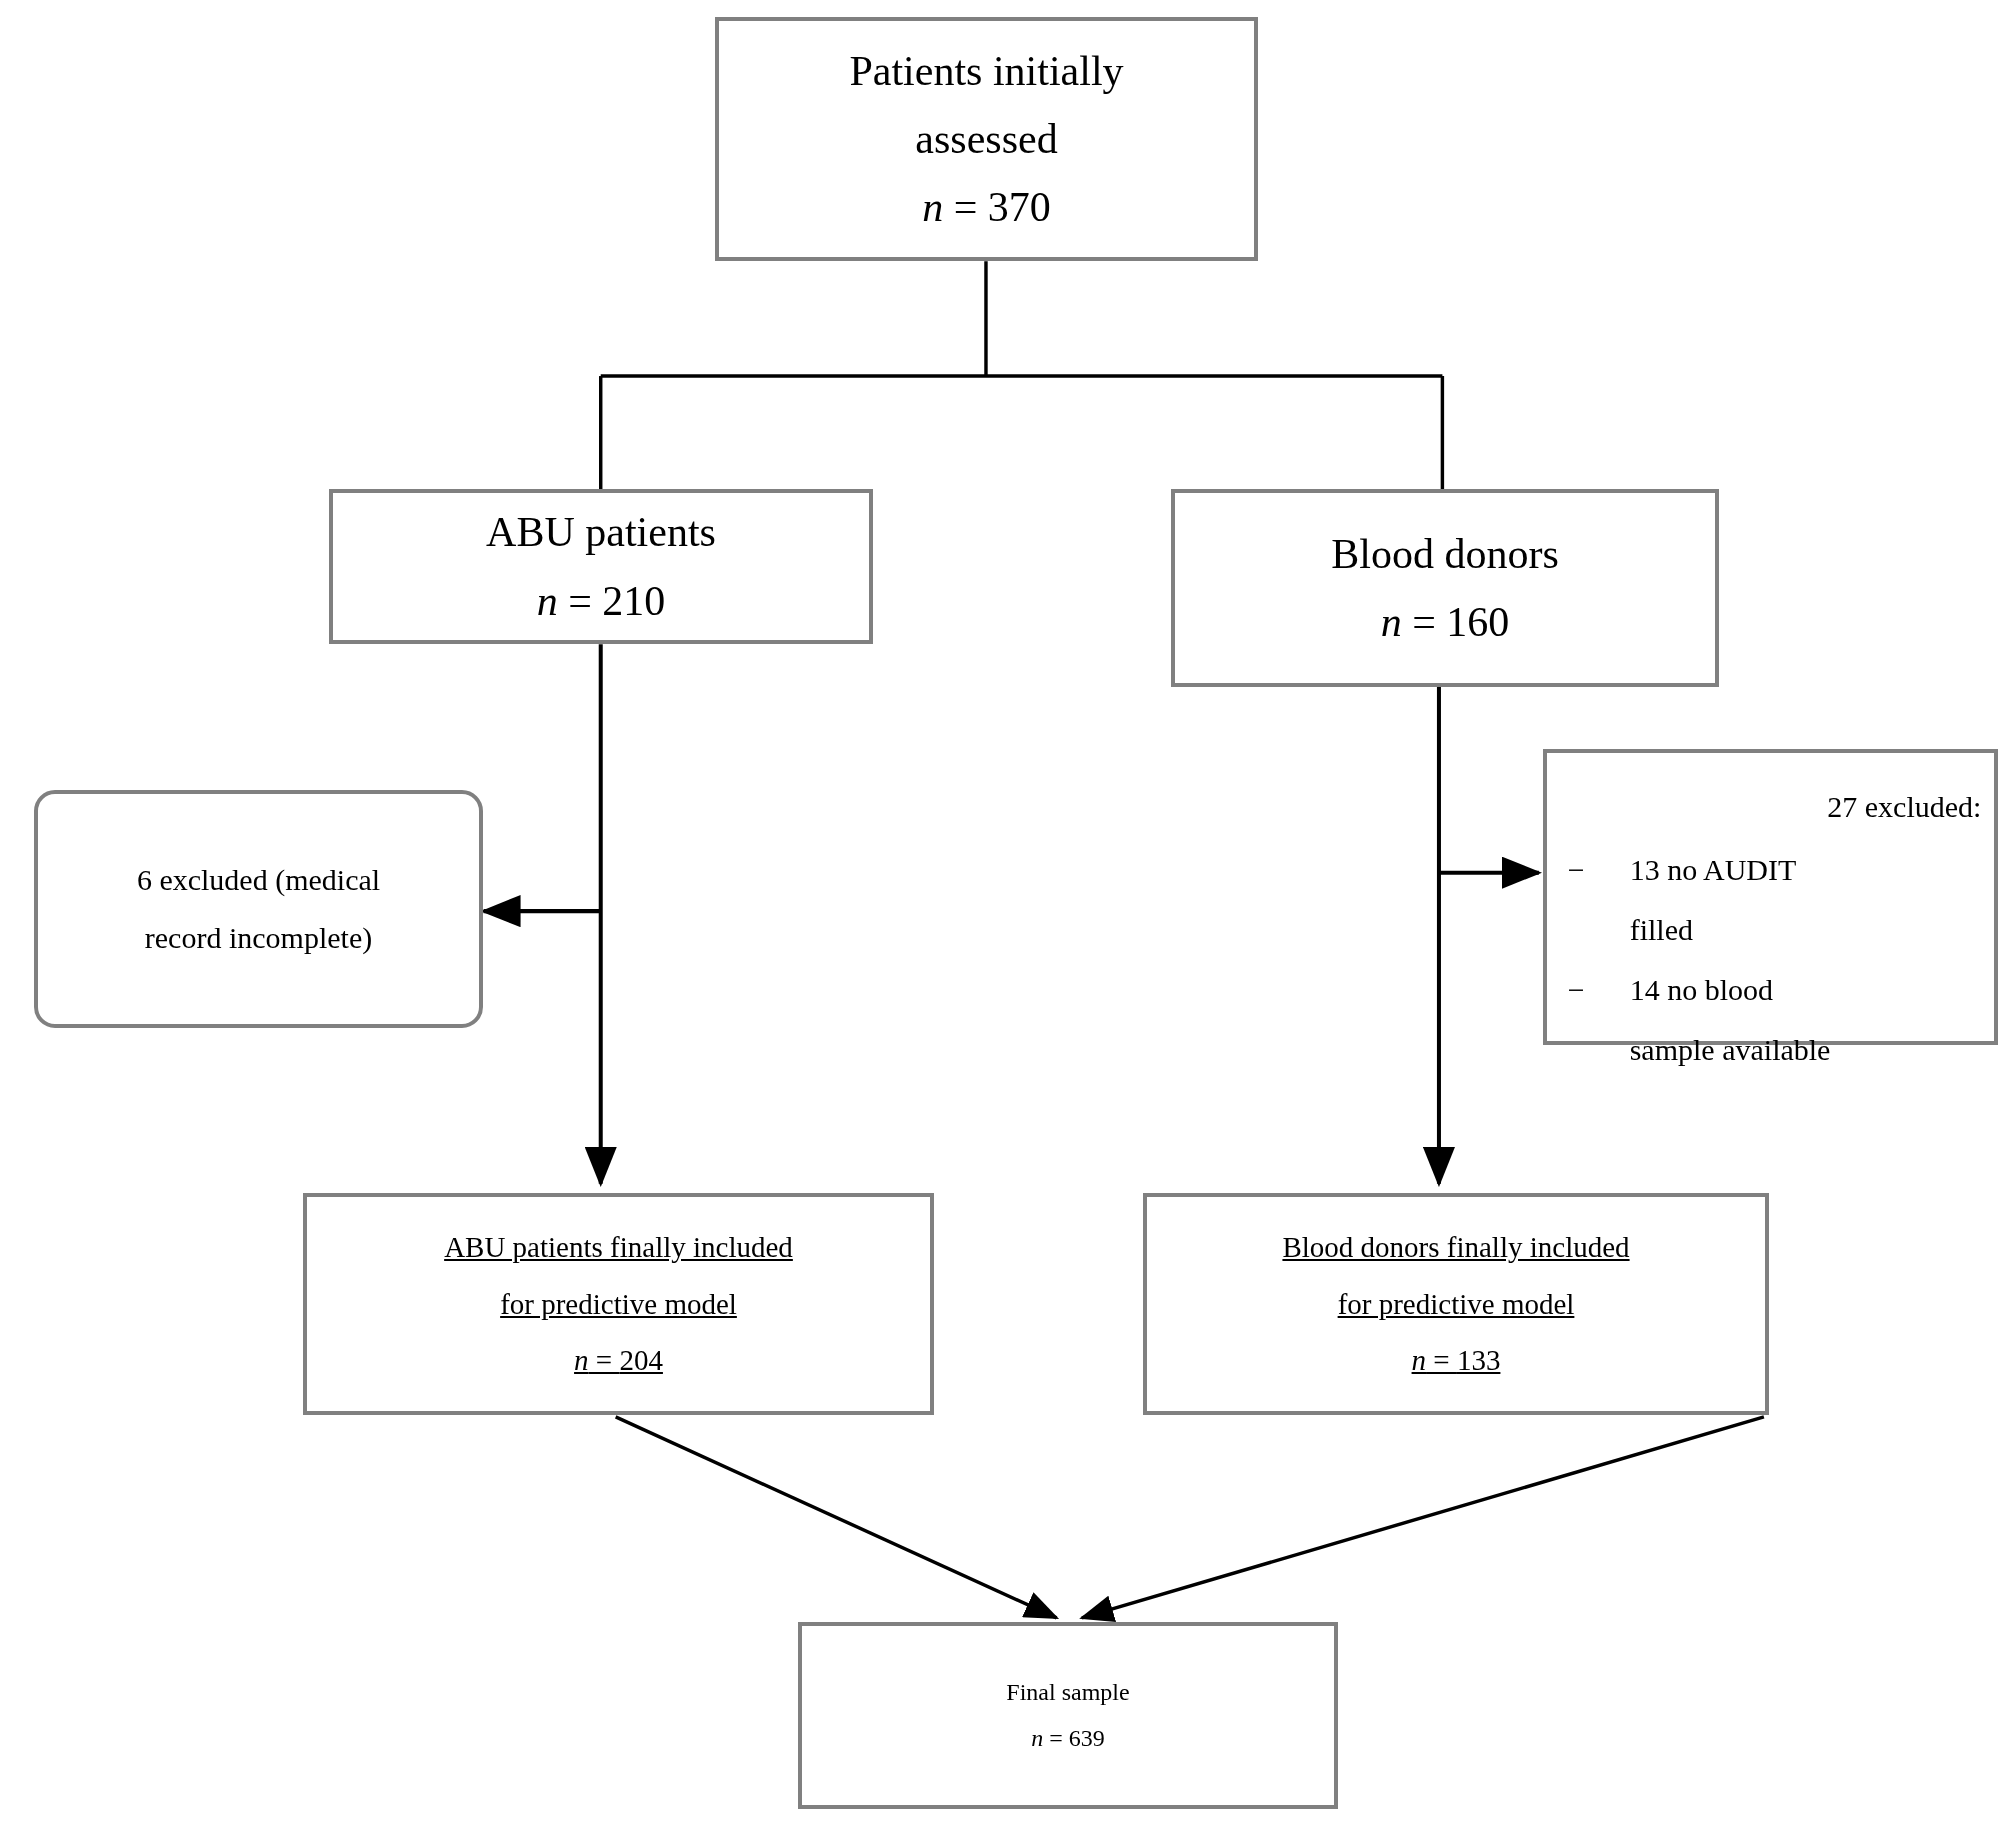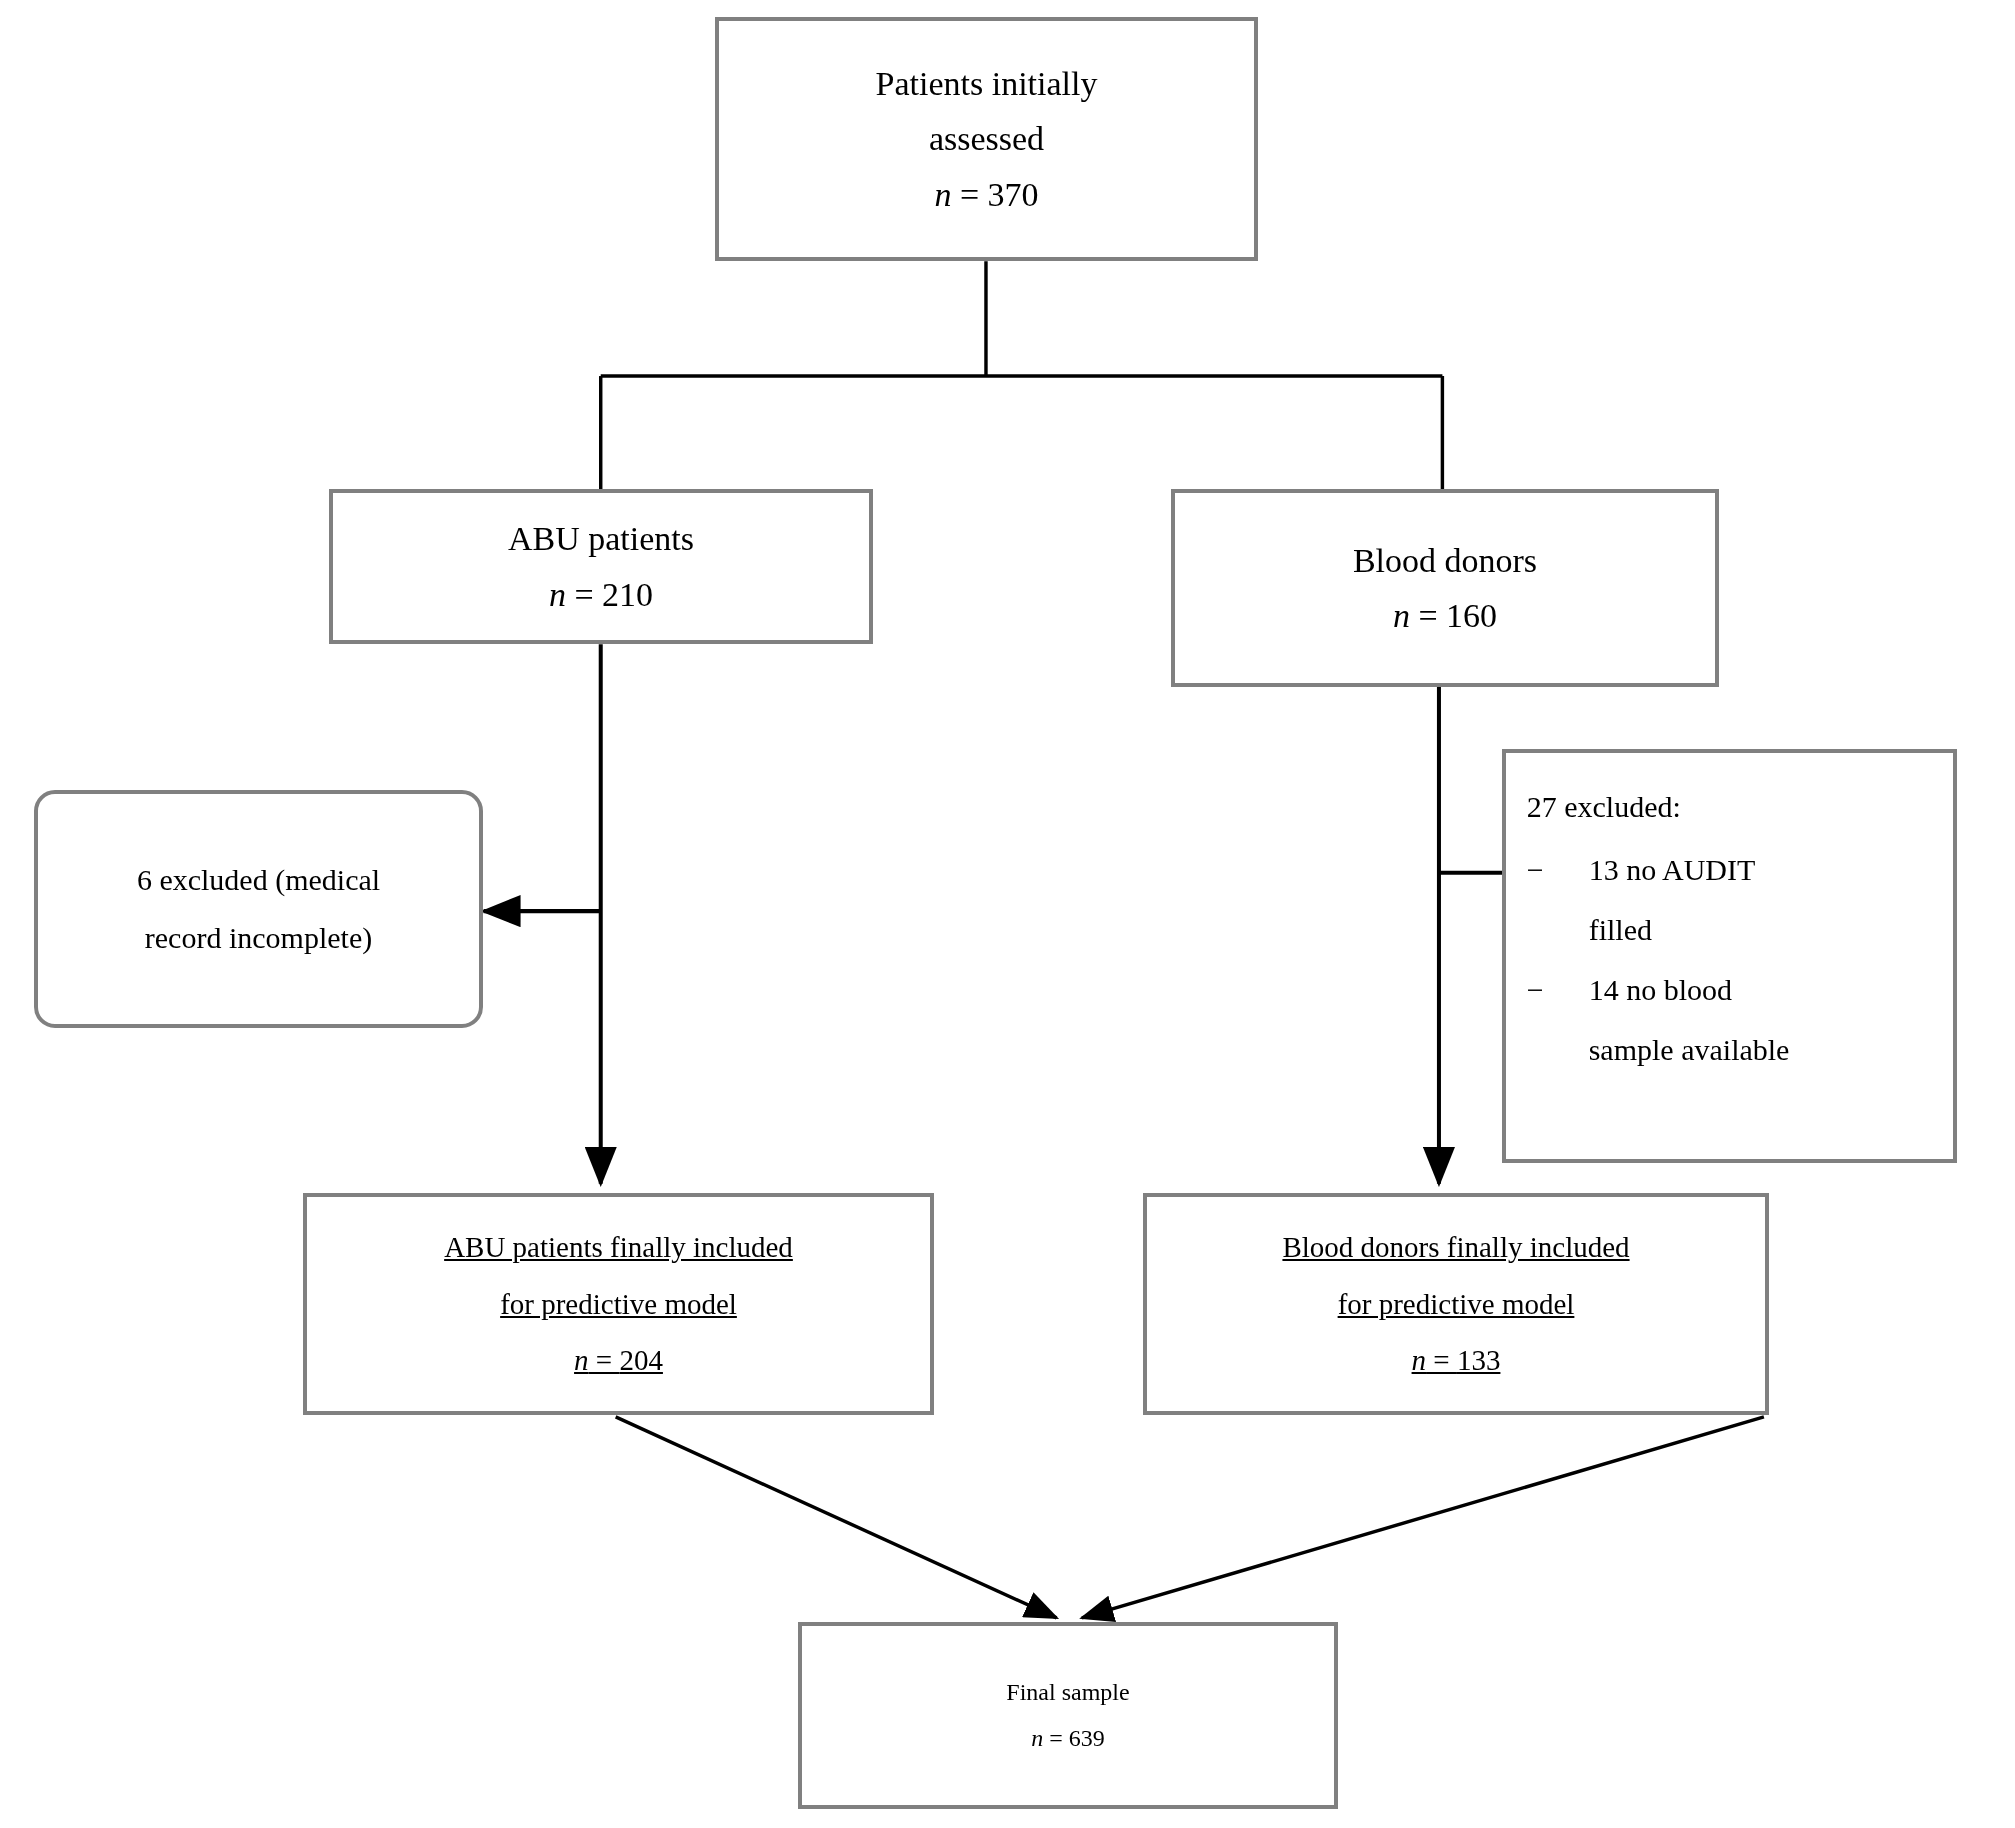--- a/index.html
+++ b/index.html
@@ -36,21 +36,21 @@
   }
   .fc-box.left-align {
     align-items: flex-start;
     text-align: left;
     justify-content: flex-start;
   }
   .n-italic {
     font-style: italic;
   }
   
-  .sz-lg  { font-size: 34px; justify-content: center; }
+  .sz-lg  { font-size: 42px; justify-content: center; }
   .sz-md  { font-size: 24px; }
   .sz-sm  { font-size: 30px; }
   .sz-xs  { font-size: 29px; text-decoration: underline; }
 
   
   #wires {
     position: absolute;
     left: 0; top: 0;
     width: 2015px;
     height: 1828px;
@@ -125,21 +125,21 @@
   <div class="fc-box sz-lg" style="left:1171px; top:489px; width:548px; height:198px;">
     <span class="ln">Blood donors</span>
     <span class="ln"><i class="n-italic">n</i> = <span>160</span></span>
   </div>
 
   <div class="fc-box sz-sm" style="left:34px; top:790px; width:449px; height:238px; line-height:1.95;border-radius:21px;">
     <span class="ln">6 excluded  (medical</span>
     <span class="ln">record incomplete)</span>
   </div>
 
-  <div class="fc-box sz-sm left-align" style="left:1502px; top:749px; width:455px; height:414px; padding:24px 12.6px 11.5px 20.7px; line-height:2.0;">
+  <div class="fc-box sz-sm left-align" style="left:1543px; top:749px; width:455px; height:296px; padding:24px 12.6px 11.5px 20.7px; line-height:2.0;align-items:flex-end;">
     <span class="excl-head">27 excluded:</span>
     <ul class="bullets">
       <li>
         <span class="dash">−</span>
         <span class="btxt">
           <span class="ln">13 no AUDIT</span>
           <span class="ln">filled</span>
         </span>
       </li>
       <li>

